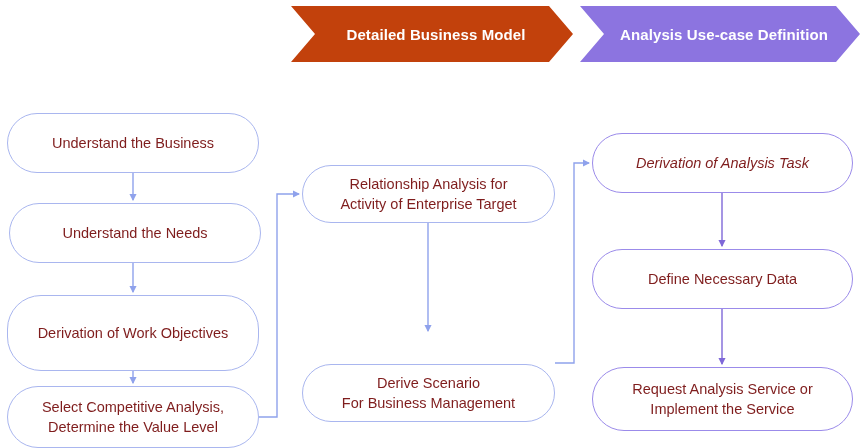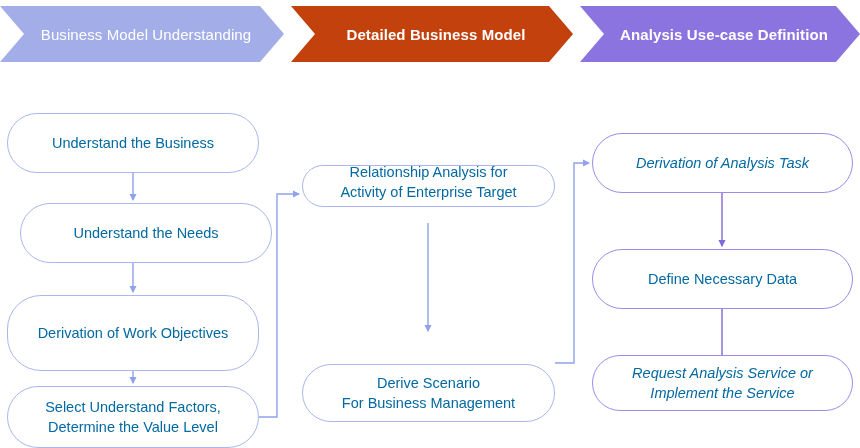--- a/index.html
+++ b/index.html
@@ -65,67 +65,64 @@
   .flow-node {
     position: absolute;
     box-sizing: border-box;
     background: #ffffff;
     border: 1.3px solid #a9b6ef;
     border-radius: 34px;
     display: flex;
     align-items: center;
     justify-content: center;
     text-align: center;
-    color: #0369a1;
+    color: #7f1d1d;
     font-size: 14.5px;
     line-height: 1.38;
     padding: 4px 14px;
   }
   .flow-node.col-right {
     border-color: #9b8bea;
   }
   .flow-node .node-text {
     white-space: pre-line;
   }
 
   
   #node-l0 { left: 7px;   top: 113px; width: 252px; height: 60px; }
-  #node-l1 { left: 20px;   top: 203px; width: 252px; height: 60px; }
+  #node-l1 { left: 9px;   top: 203px; width: 252px; height: 60px; }
   #node-l2 { left: 7px;   top: 295px; width: 252px; height: 76px; }
   #node-l3 { left: 7px;   top: 386px; width: 252px; height: 62px; }
 
   
-  #node-m0 { left: 302px; top: 165px; width: 253px; height: 42px; align-items: flex-end; }
+  #node-m0 { left: 302px; top: 165px; width: 253px; height: 58px; }
   #node-m1 { left: 302px; top: 334px; width: 253px; height: 58px; margin-top: 30px; }
 
   
   #node-r0 { left: 592px; top: 133px; width: 261px; height: 60px; font-style: italic; }
   #node-r1 { left: 592px; top: 249px; width: 261px; height: 60px; }
-  #node-r2 { left: 592px; top: 355px; width: 261px; height: 56px; font-style: italic; }
+  #node-r2 { left: 592px; top: 367px; width: 261px; height: 64px; }
 
   
   #connectors {
     position: absolute;
     left: 0;
     top: 0;
     width: 860px;
     height: 448px;
     pointer-events: none;
   }
 </style>
 </head>
 <body>
 
 <div id="diagram-root">
 
   <div class="phase-band">
 
-    <div class="phase-chevron" id="phase-0">
-      <span class="phase-label">Business Model Understanding</span>
-    </div>
 
     <div class="phase-chevron" id="phase-1">
       <span class="phase-label">Detailed Business Model</span>
     </div>
 
     <div class="phase-chevron" id="phase-2">
       <span class="phase-label">Analysis Use-case Definition</span>
     </div>
 
   </div>
@@ -160,21 +157,21 @@
 
   <div class="flow-node col-left" id="node-l1">
     <span class="node-text">Understand the Needs</span>
   </div>
 
   <div class="flow-node col-left" id="node-l2">
     <span class="node-text">Derivation of Work Objectives</span>
   </div>
 
   <div class="flow-node col-left" id="node-l3">
-    <span class="node-text">Select Understand Factors,
+    <span class="node-text">Select Competitive Analysis,
 Determine the Value Level</span>
   </div>
 
   <div class="flow-node col-middle" id="node-m0">
     <span class="node-text">Relationship Analysis for
 Activity of Enterprise Target</span>
   </div>
 
   <div class="flow-node col-middle" id="node-m1">
     <span class="node-text">Derive Scenario

